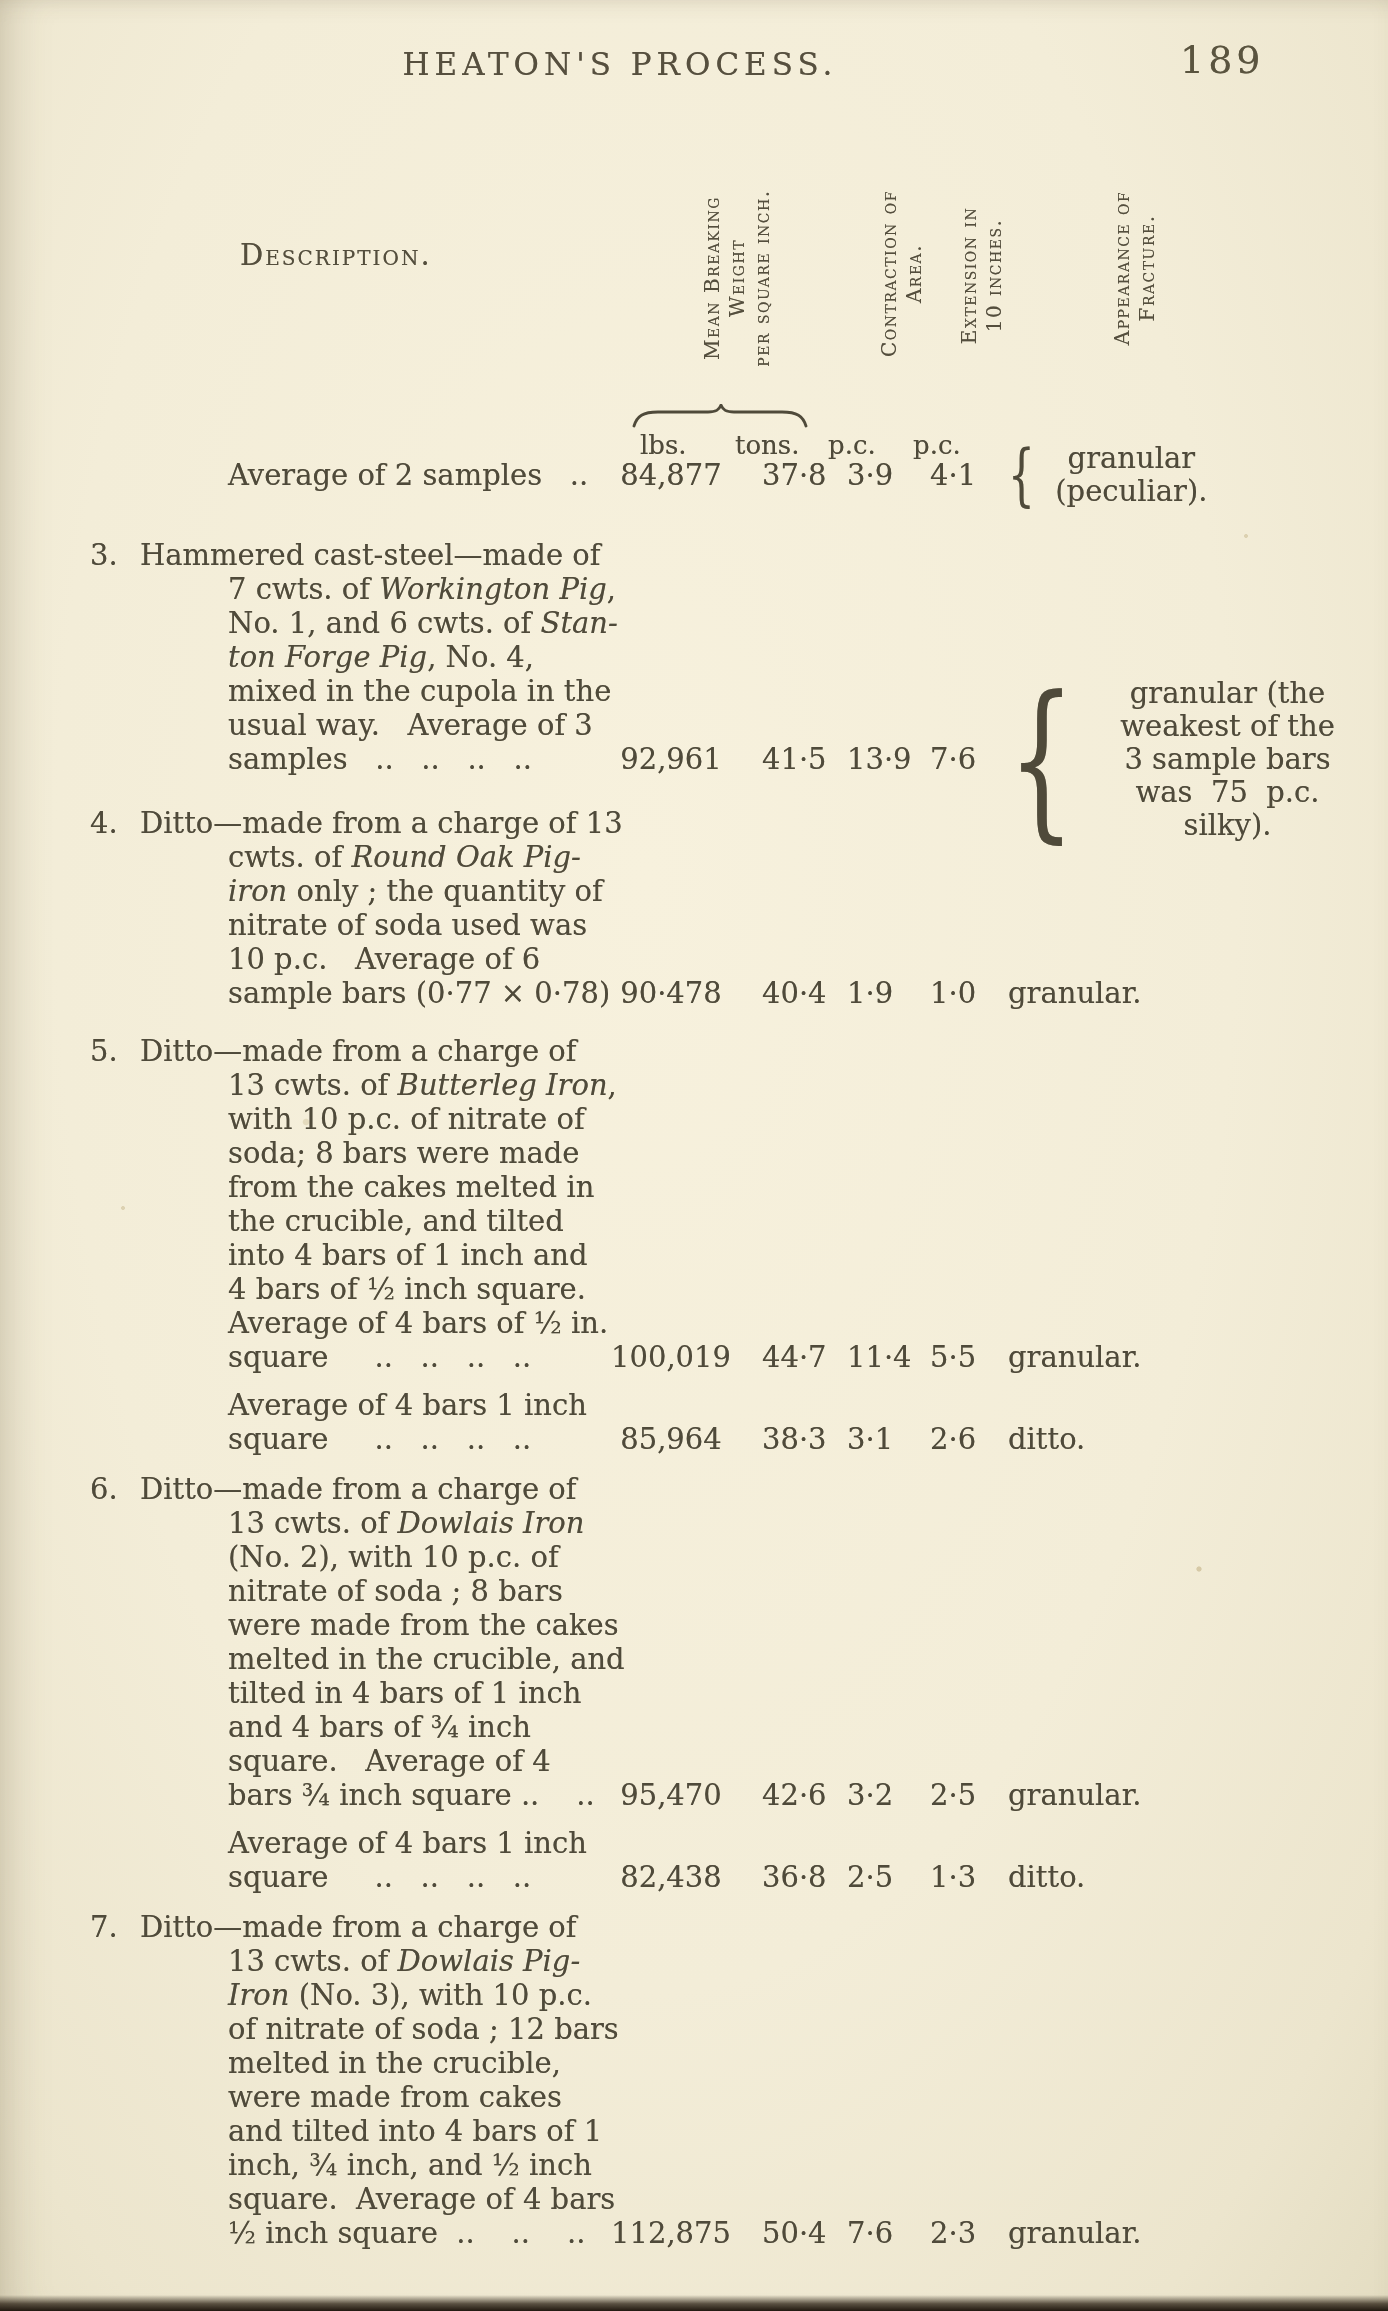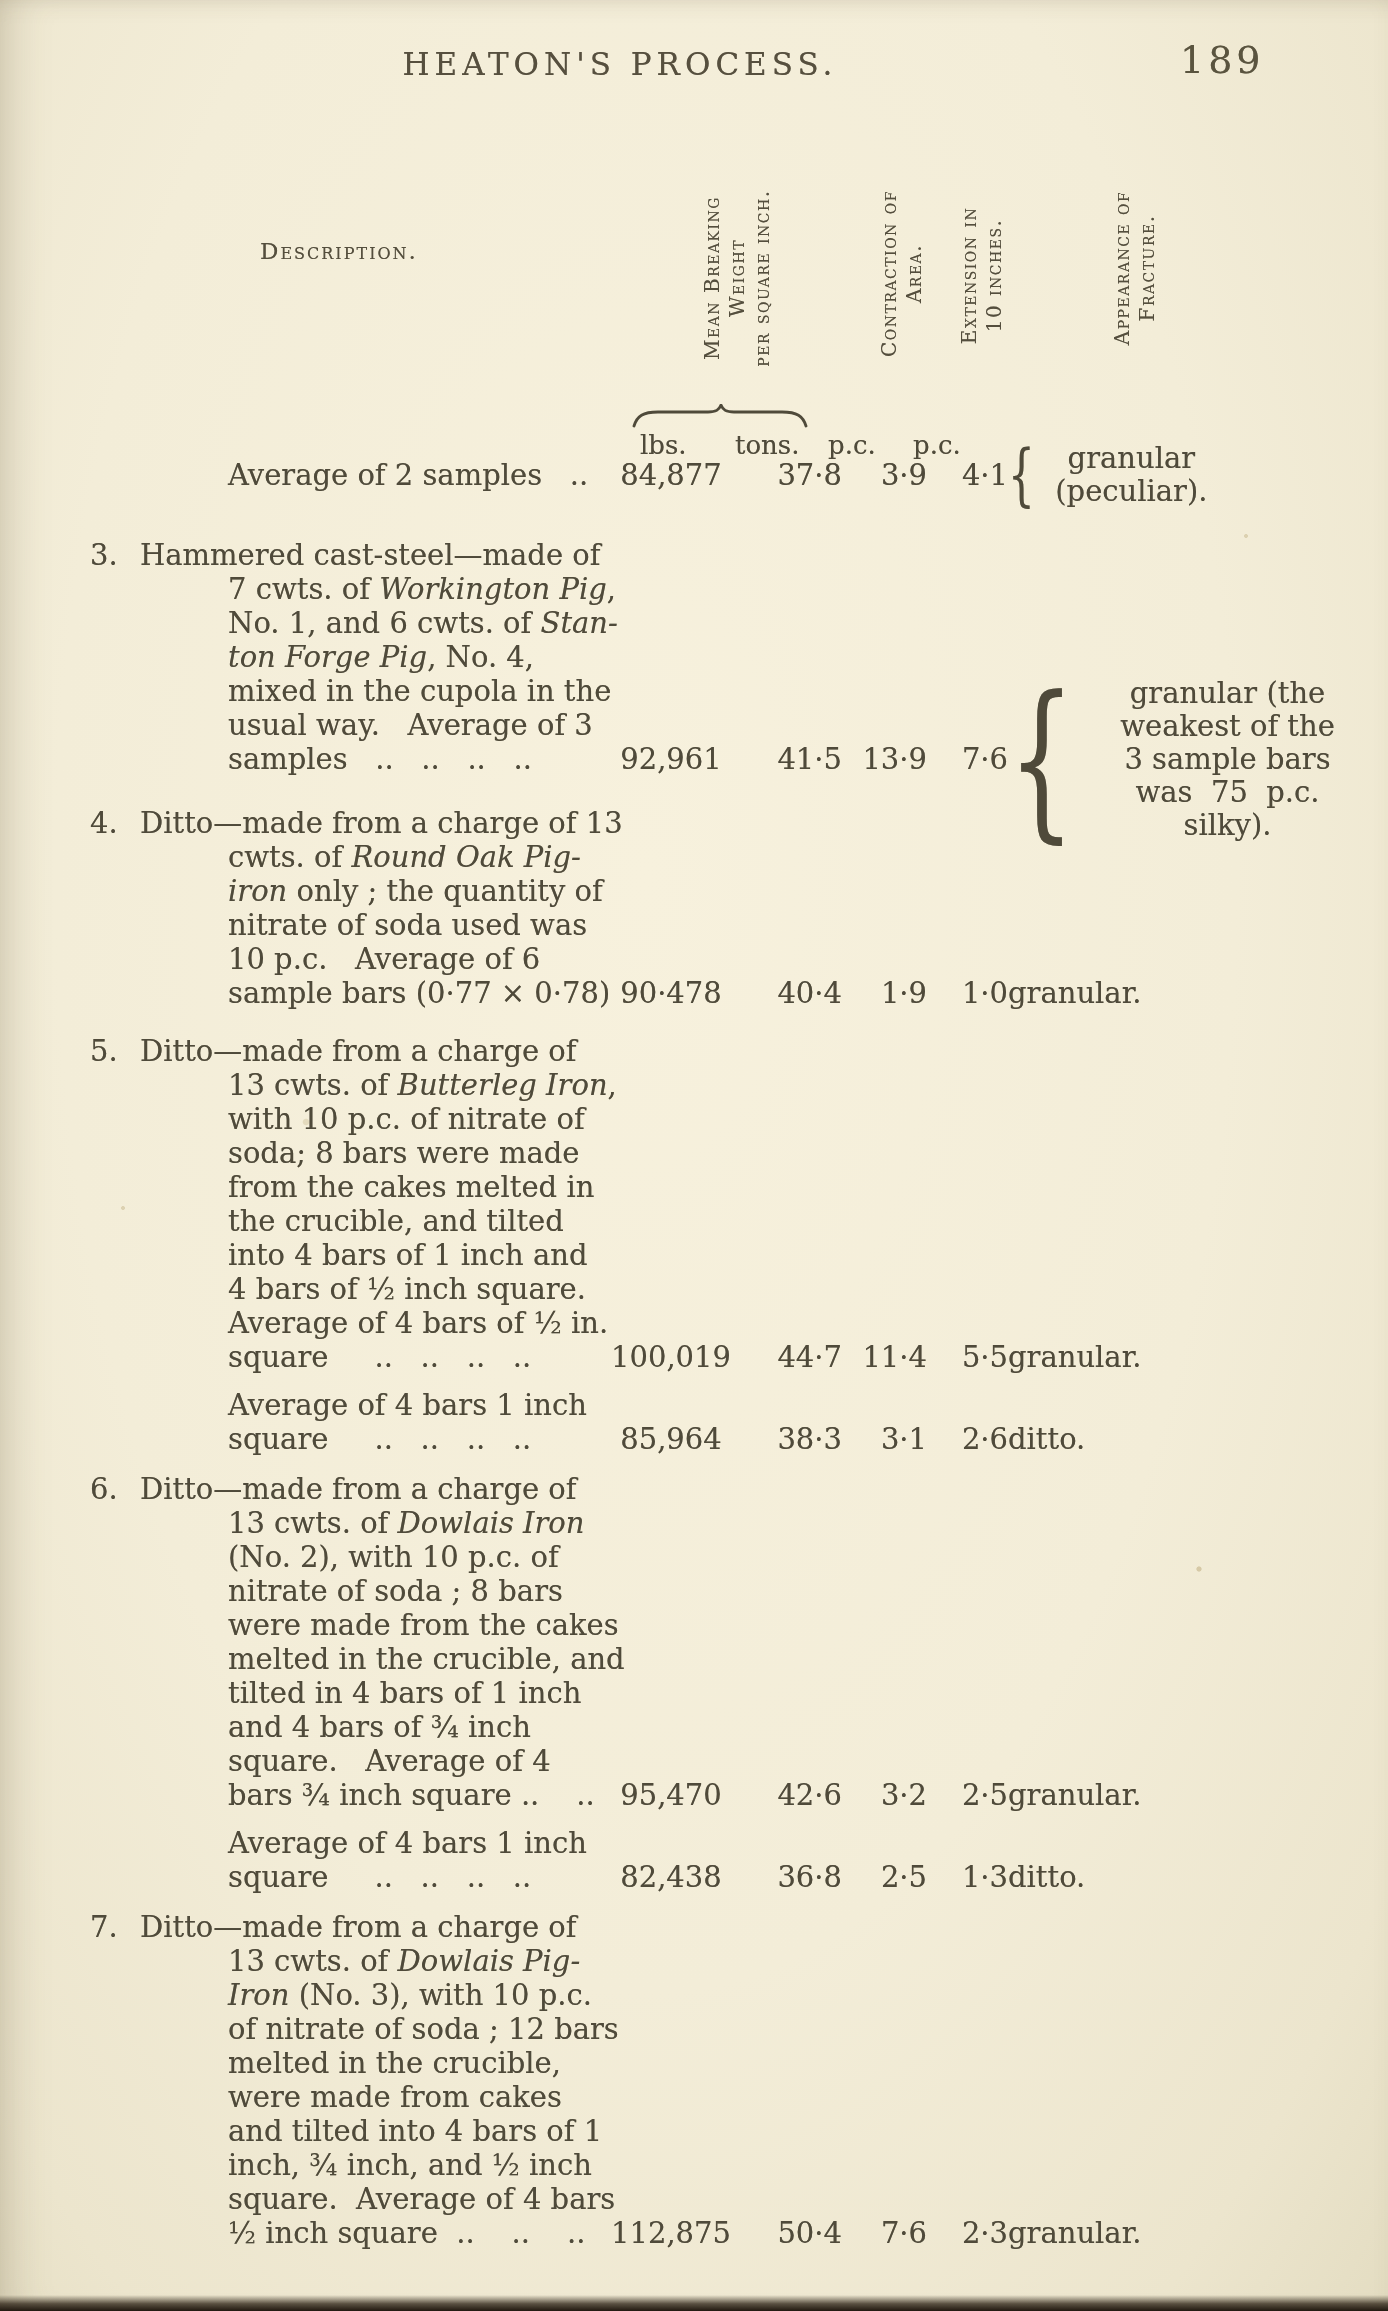--- a/index.html
+++ b/index.html
@@ -17,22 +17,22 @@
     font-family:"DejaVu Serif","Liberation Serif",serif;
     overflow:hidden;
     text-shadow:0 0 .5px rgba(79,74,58,.55);
     padding-left:16px;
   }
   .edge-bottom{position:absolute;left:0;right:0;bottom:0;height:16px;
     background:linear-gradient(to bottom, rgba(40,30,18,0), rgba(40,30,18,.75) 55%, #211910);}
   .title{position:absolute;top:46px;left:340px;width:560px;text-align:center;
     font-size:31px;letter-spacing:5px;color:#564f3e;white-space:pre;}
   .pagenum{position:absolute;top:38px;left:1180px;font-size:38px;letter-spacing:4px;color:#5a543f;}
-  .desc-header{position:absolute;top:238px;left:260px;font-variant:small-caps;
-    font-size:23px;letter-spacing:2px;color:#544e3d;}
+  .desc-header{position:absolute;top:238px;left:240px;font-variant:small-caps;
+    font-size:29px;letter-spacing:2px;color:#544e3d;}
   .rot{position:absolute;transform:rotate(-90deg);transform-origin:0 0;
     font-variant:small-caps;font-size:20px;line-height:25px;letter-spacing:1.5px;
     text-align:center;white-space:nowrap;color:#544e3d;}
   .rh1{left:700px;top:398px;width:240px;}
   .rh2{left:877px;top:386px;width:225px;}
   .rh3{left:957px;top:388px;width:225px;}
   .rh4{left:1110px;top:378px;width:220px;}
   .units-brace{position:absolute;left:630px;top:404px;}
   .unit{position:absolute;top:430px;width:80px;font-size:26px;}
   .u0{left:640px;} .u1{left:735px;} .u2{left:828px;} .u3{left:913px;}
@@ -43,21 +43,21 @@
   .entry:nth-child(4){margin-top:24px;}
   .entry:nth-child(5){margin-top:14px;}
   .entry:nth-child(6){margin-top:16px;}
   .entry:nth-child(7){margin-top:14px;}
   .entry:nth-child(8){margin-top:16px;}
   .num{position:absolute;left:90px;top:0;}
   .desc{margin-left:228px;width:410px;}
   .desc .line{white-space:pre;}
   .desc .line.first{margin-left:-88px;}
   .desc i{}
-  .val{position:absolute;bottom:0;text-align:right;line-height:34px;white-space:pre;}
+  .val{position:absolute;bottom:0;text-align:left;line-height:34px;white-space:pre;}
   .v-lbs{left:585px;width:172px;text-align:center;}
   .v-tons{left:762px;width:80px;}
   .v-con{left:847px;width:80px;}
   .v-ext{left:930px;width:78px;}
   .fracture{position:absolute;left:1008px;bottom:0;display:flex;align-items:center;
     transform:translateY(calc(50% - 17px));}
   .fracture .brace{transform:scaleX(.62);transform-origin:left center;line-height:.94;
     margin-right:4px;font-weight:normal;}
   .fracture .ftext{white-space:pre;line-height:33px;text-align:center;}
 </style>

